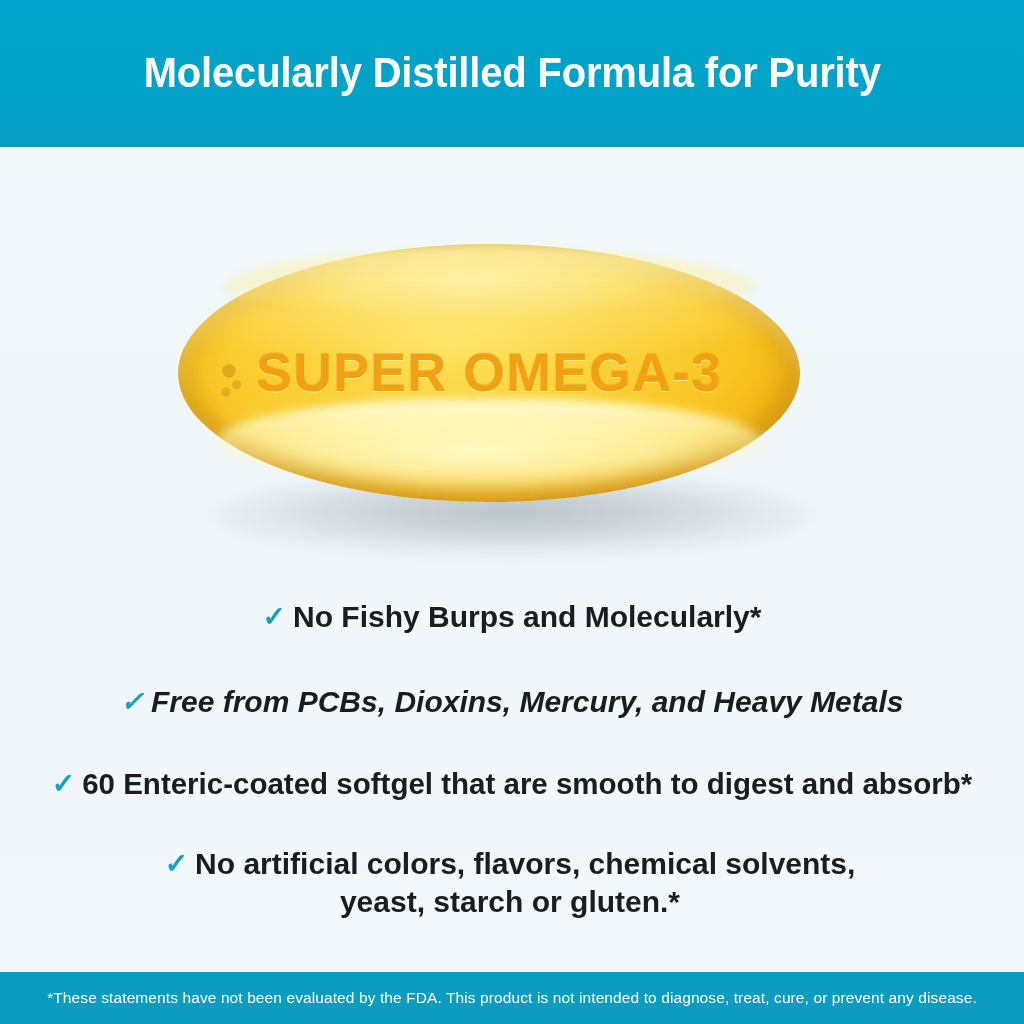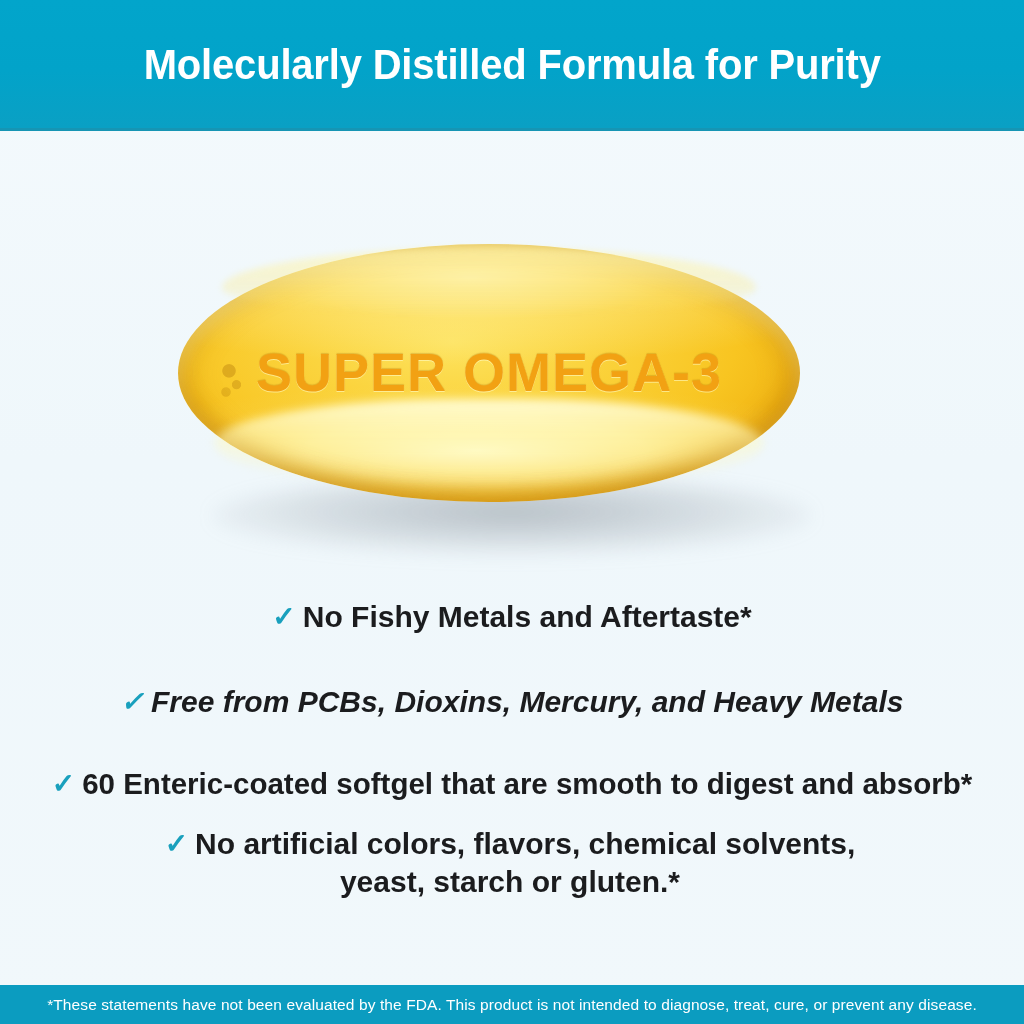--- a/index.html
+++ b/index.html
@@ -21,21 +21,21 @@
     background: linear-gradient(180deg, #f4fafd 0%, #eff7fb 45%, #f1f8fb 100%);
     overflow: hidden;
   }
 
   
   .header-banner {
     position: absolute;
     left: 0;
     top: 0;
     width: 1024px;
-    height: 131px;
+    height: 147px;
     background: linear-gradient(180deg, #02a5cb 0%, #02a3c9 55%, #0aa0c4 100%);
     box-sizing: border-box;
     border-bottom: 3px solid #1695b4;
     display: flex;
     align-items: center;
     justify-content: center;
   }
   .header-title {
     color: #ffffff;
     font-size: 43px;
@@ -200,21 +200,21 @@
     padding: 0 40px;
     color: #1b1c1e;
     font-family: "Liberation Sans Narrow", "Liberation Sans", sans-serif;
     font-weight: 700;
     font-size: 30px;
     line-height: 1.42;
     white-space: nowrap;
   }
   .bullet-row.b1 { margin-bottom: 42px; }
   .bullet-row.b2 { margin-bottom: 40px; font-size: 30px; font-style: italic; }
-  .bullet-row.b3 { margin-bottom: 20px; font-size: 29.5px; }
+  .bullet-row.b3 { margin-bottom: 40px; font-size: 29.5px; }
   .bullet-row.b4 { white-space: normal; line-height: 1.28; padding-left: 36px; }
 
   .check-icon {
     display: inline-block;
     color: #19a0bd;
     font-weight: 700;
     font-size: 28px;
     margin-right: 7px;
     transform: translateY(-1px);
   }
@@ -223,21 +223,21 @@
     display: block;
     text-align: center;
   }
 
   
   .footer-bar {
     position: absolute;
     left: 0;
     bottom: 0;
     width: 1024px;
-    height: 39px;
+    height: 52px;
     background: #0b9cc0;
     display: flex;
     align-items: center;
     justify-content: center;
   }
   .footer-text {
     color: #ffffff;
     font-family: "Liberation Sans Narrow", "Liberation Sans", sans-serif;
     font-size: 15.5px;
     font-weight: 400;
@@ -262,21 +262,21 @@
       <div class="capsule-sweep"></div>
       <div class="capsule-bubbles"></div>
       <div class="capsule-rim"></div>
       <div class="capsule-label">SUPER OMEGA-3</div>
     </div>
   </div>
 
   <div class="bullets">
 
     <div class="bullet-row b1">
-      <span class="check-icon">✓</span><span class="bullet-text">No Fishy Metals and Aftertaste*</span>
+      <span class="check-icon">✓</span><span class="bullet-text">No Fishy Burps and Molecularly*</span>
     </div>
 
     <div class="bullet-row b2">
       <span class="check-icon">✓</span><span class="bullet-text">Free from PCBs, Dioxins, Mercury, and Heavy Metals</span>
     </div>
 
     <div class="bullet-row b3">
       <span class="check-icon">✓</span><span class="bullet-text">60 Enteric-coated softgel that are smooth to digest and absorb*</span>
     </div>
 

